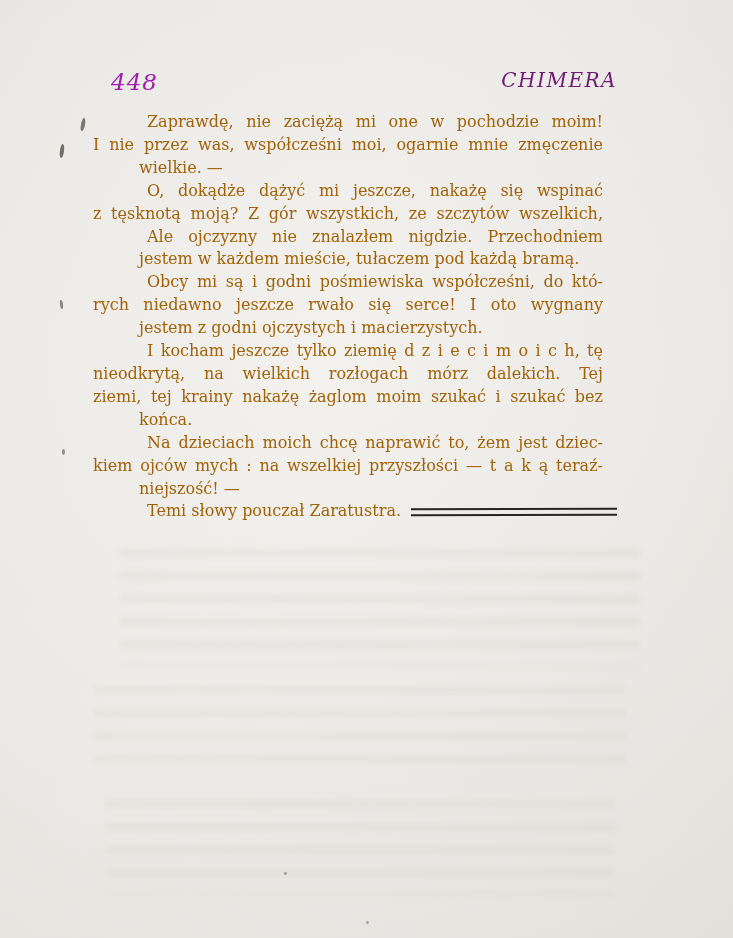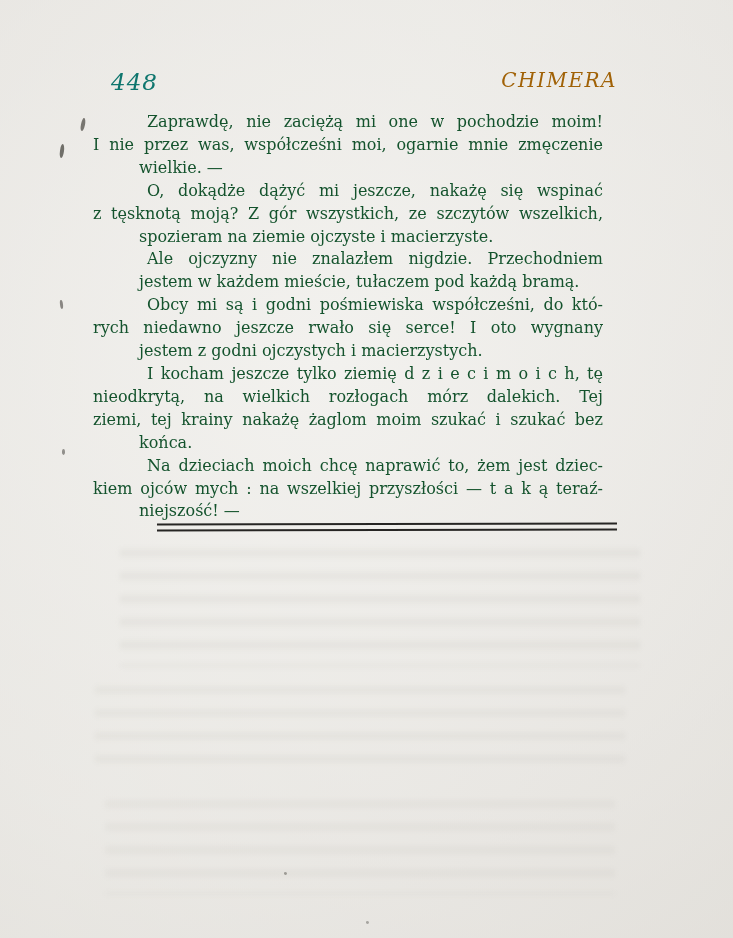--- a/index.html
+++ b/index.html
@@ -24,40 +24,40 @@
       linear-gradient(115deg, #e8e6e2 0%, #ecebe7 40%, #e7e5e1 75%, #e3e1dc 100%);
   }
   
   .page-number {
     position: absolute;
     left: 111px;
     top: 69px;
     font-style: italic;
     font-size: 23px;
     letter-spacing: 1px;
-    color: #0f766e;
+    color: #a21caf;
   }
   .journal-title {
     position: absolute;
     right: 116px;
     top: 68px;
     font-style: italic;
     font-size: 20px;
     letter-spacing: 1.5px;
-    color: #a16207;
+    color: #701a75;
   }
   
   .text-block {
     position: absolute;
     left: 93px;
     top: 111px;
     width: 510px;
     font-size: 16px;
     line-height: 22.9px;
-    color: #14532d;
+    color: #a16207;
   }
   .paragraph { margin: 0; }
   .line {
     text-align: justify;
     text-align-last: justify;
     white-space: normal;
   }
   .line.first { text-indent: 54px; }
   .line.last { text-align: left; text-align-last: left; margin-left: 46px; }
   
@@ -117,21 +117,20 @@
 <div class="text-block" id="text-block">
 
 <div class="paragraph">
       <div class="line first">Zaprawdę, nie zaciężą mi one w pochodzie moim!</div>
       <div class="line">I nie przez was, współcześni moi, ogarnie mnie zmęczenie</div>
       <div class="line last">wielkie. —</div>
     </div>
     <div class="paragraph">
       <div class="line first">O, dokądże dążyć mi jeszcze, nakażę się wspinać</div>
       <div class="line">z tęsknotą moją? Z gór wszystkich, ze szczytów wszelkich,</div>
-      <div class="line last">spozieram na ziemie ojczyste i macierzyste.</div>
     </div>
     <div class="paragraph">
       <div class="line first">Ale ojczyzny nie znalazłem nigdzie. Przechodniem</div>
       <div class="line last">jestem w każdem mieście, tułaczem pod każdą bramą.</div>
     </div>
     <div class="paragraph">
       <div class="line first">Obcy mi są i godni pośmiewiska współcześni, do któ-</div>
       <div class="line">rych niedawno jeszcze rwało się serce! I oto wygnany</div>
       <div class="line last">jestem z godni ojczystych i macierzystych.</div>
     </div>
@@ -140,20 +139,21 @@
       <div class="line">nieodkrytą, na wielkich rozłogach mórz dalekich. Tej</div>
       <div class="line">ziemi, tej krainy nakażę żaglom moim szukać i szukać bez</div>
       <div class="line last">końca.</div>
     </div>
     <div class="paragraph">
       <div class="line first">Na dzieciach moich chcę naprawić to, żem jest dziec-</div>
       <div class="line">kiem ojców mych&nbsp;: na wszelkiej przyszłości — t&nbsp;a&nbsp;k&nbsp;ą teraź-</div>
       <div class="line last">niejszość! —</div>
     </div>
     <div class="closing-line">
+      <span class="closing-text">Temi słowy pouczał Zaratustra.</span>
       <div class="end-rule"></div>
     </div>
   </div>
 
 <div class="ghost-bleed ghost-a"></div>
 <div class="ghost-bleed ghost-b"></div>
 <div class="ghost-bleed ghost-c"></div>
 
 <div class="ink-speck speck-1"></div>
 <div class="ink-speck speck-2"></div>

